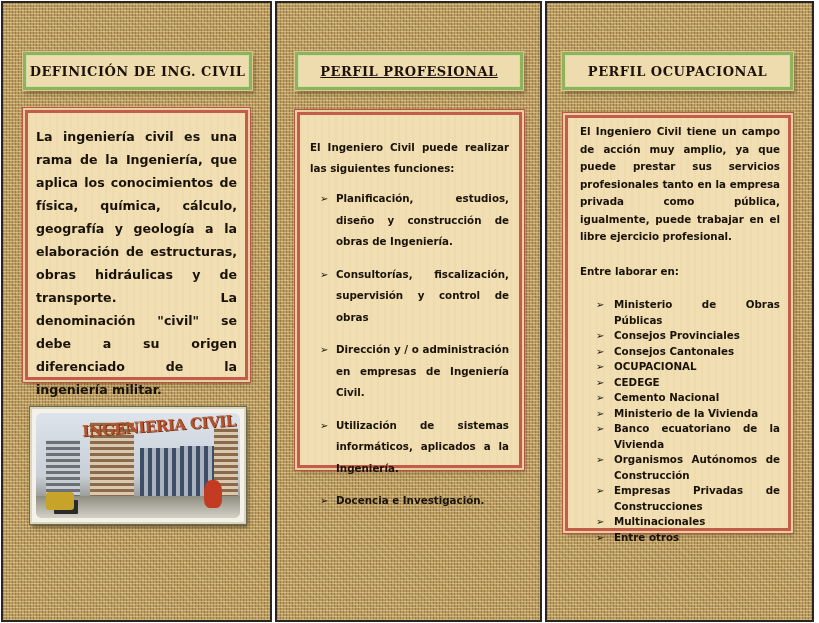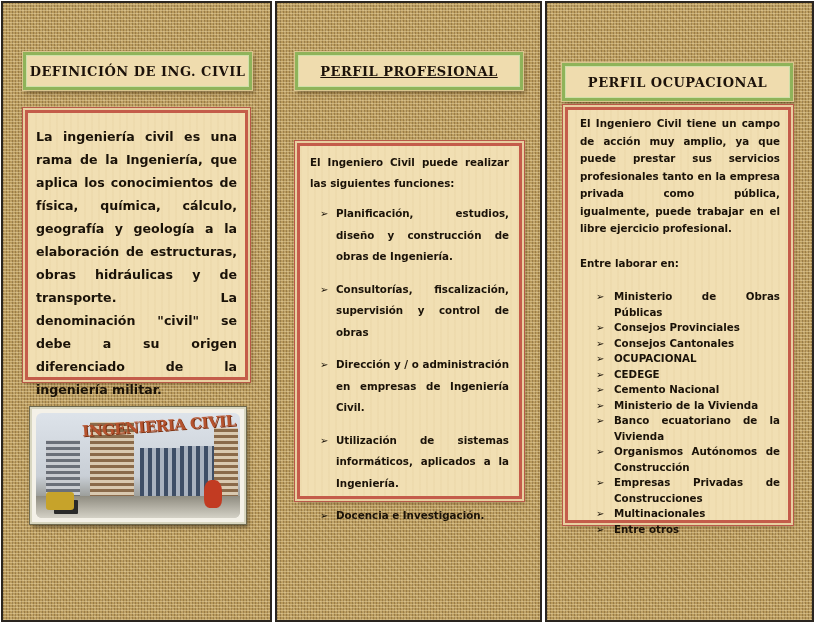--- a/index.html
+++ b/index.html
@@ -54,28 +54,28 @@
   .bld.b2 { left: 58px; width: 44px; height: 76px; background: repeating-linear-gradient(0deg, #8a6a4a 0 3px, #d9c9b0 3px 6px); }
   .bld.b3 { left: 108px; width: 40px; height: 50px; background: repeating-linear-gradient(90deg, #3e4e66 0 4px, #a9b2bf 4px 8px); }
   .bld.b4 { left: 148px; width: 34px; height: 52px; background: repeating-linear-gradient(90deg, #3e4e66 0 4px, #a9b2bf 4px 8px); }
   .bld.b5 { left: 182px; width: 24px; height: 70px; background: repeating-linear-gradient(0deg, #8a6a4a 0 3px, #d9c9b0 3px 6px); }
   .photo .ground { position: absolute; left: 4px; right: 4px; bottom: 4px; height: 22px; background: linear-gradient(#8f8c80, #d4d1c6); border-radius: 0 0 6px 6px; }
   .photo .photo-title { position: absolute; left: 50px; top: 8px; font-family: "DejaVu Serif", serif; font-weight: bold; font-size: 15px; color: #b5532f; letter-spacing: -0.5px; transform: rotate(-4deg); text-shadow: 1px 1px 0 #7a3010; }
   .photo .loader { position: absolute; left: 14px; bottom: 12px; width: 28px; height: 18px; background: #c7a32a; border-radius: 3px; box-shadow: 6px 6px 0 -2px #2a2a2a; }
   .photo .mascot { position: absolute; right: 22px; bottom: 14px; width: 18px; height: 28px; background: #c23b22; border-radius: 40% 40% 30% 30%; }
 
   #p2 .title-box { left: 18px; top: 49px; width: 228px; text-decoration: underline; }
-  #p2 .content-box { left: 20px; top: 109px; width: 225px; height: 356px; padding: 6px 10px 6px 10px; font-size: 10.3px; margin-top: 31px; }
+  #p2 .content-box { left: 20px; top: 109px; width: 225px; height: 356px; padding: 22px 10px 6px 10px; font-size: 10.3px; }
   #p2 .intro { line-height: 21px; }
   #p2 ul { list-style: none; margin-top: 9px; }
   #p2 li { position: relative; padding-left: 26px; line-height: 21.5px; margin-bottom: 11px; }
   #p2 li .arrow { position: absolute; left: 10px; top: 0; }
 
-  #p3 .title-box { left: 15px; top: 49px; width: 231px; margin-top: 11px; }
-  #p3 .content-box { left: 18px; top: 104px; width: 226px; height: 416px; padding: 5px 8px 6px 12px; font-size: 10.3px; }
+  #p3 .title-box { left: 15px; top: 49px; width: 231px; }
+  #p3 .content-box { left: 18px; top: 112px; width: 226px; height: 416px; padding: 5px 8px 6px 12px; font-size: 10.3px; }
   #p3 .intro { line-height: 17.5px; }
   #p3 .sub { margin-top: 17px; line-height: 17.5px; }
   #p3 ul { list-style: none; margin-top: 17px; }
   #p3 li { position: relative; padding-left: 34px; line-height: 15.5px; }
   #p3 li .arrow { position: absolute; left: 16px; top: 0; }
 
   .arrow { font-weight: bold; font-size: 10px; }
 </style>
 </head>
 <body>

